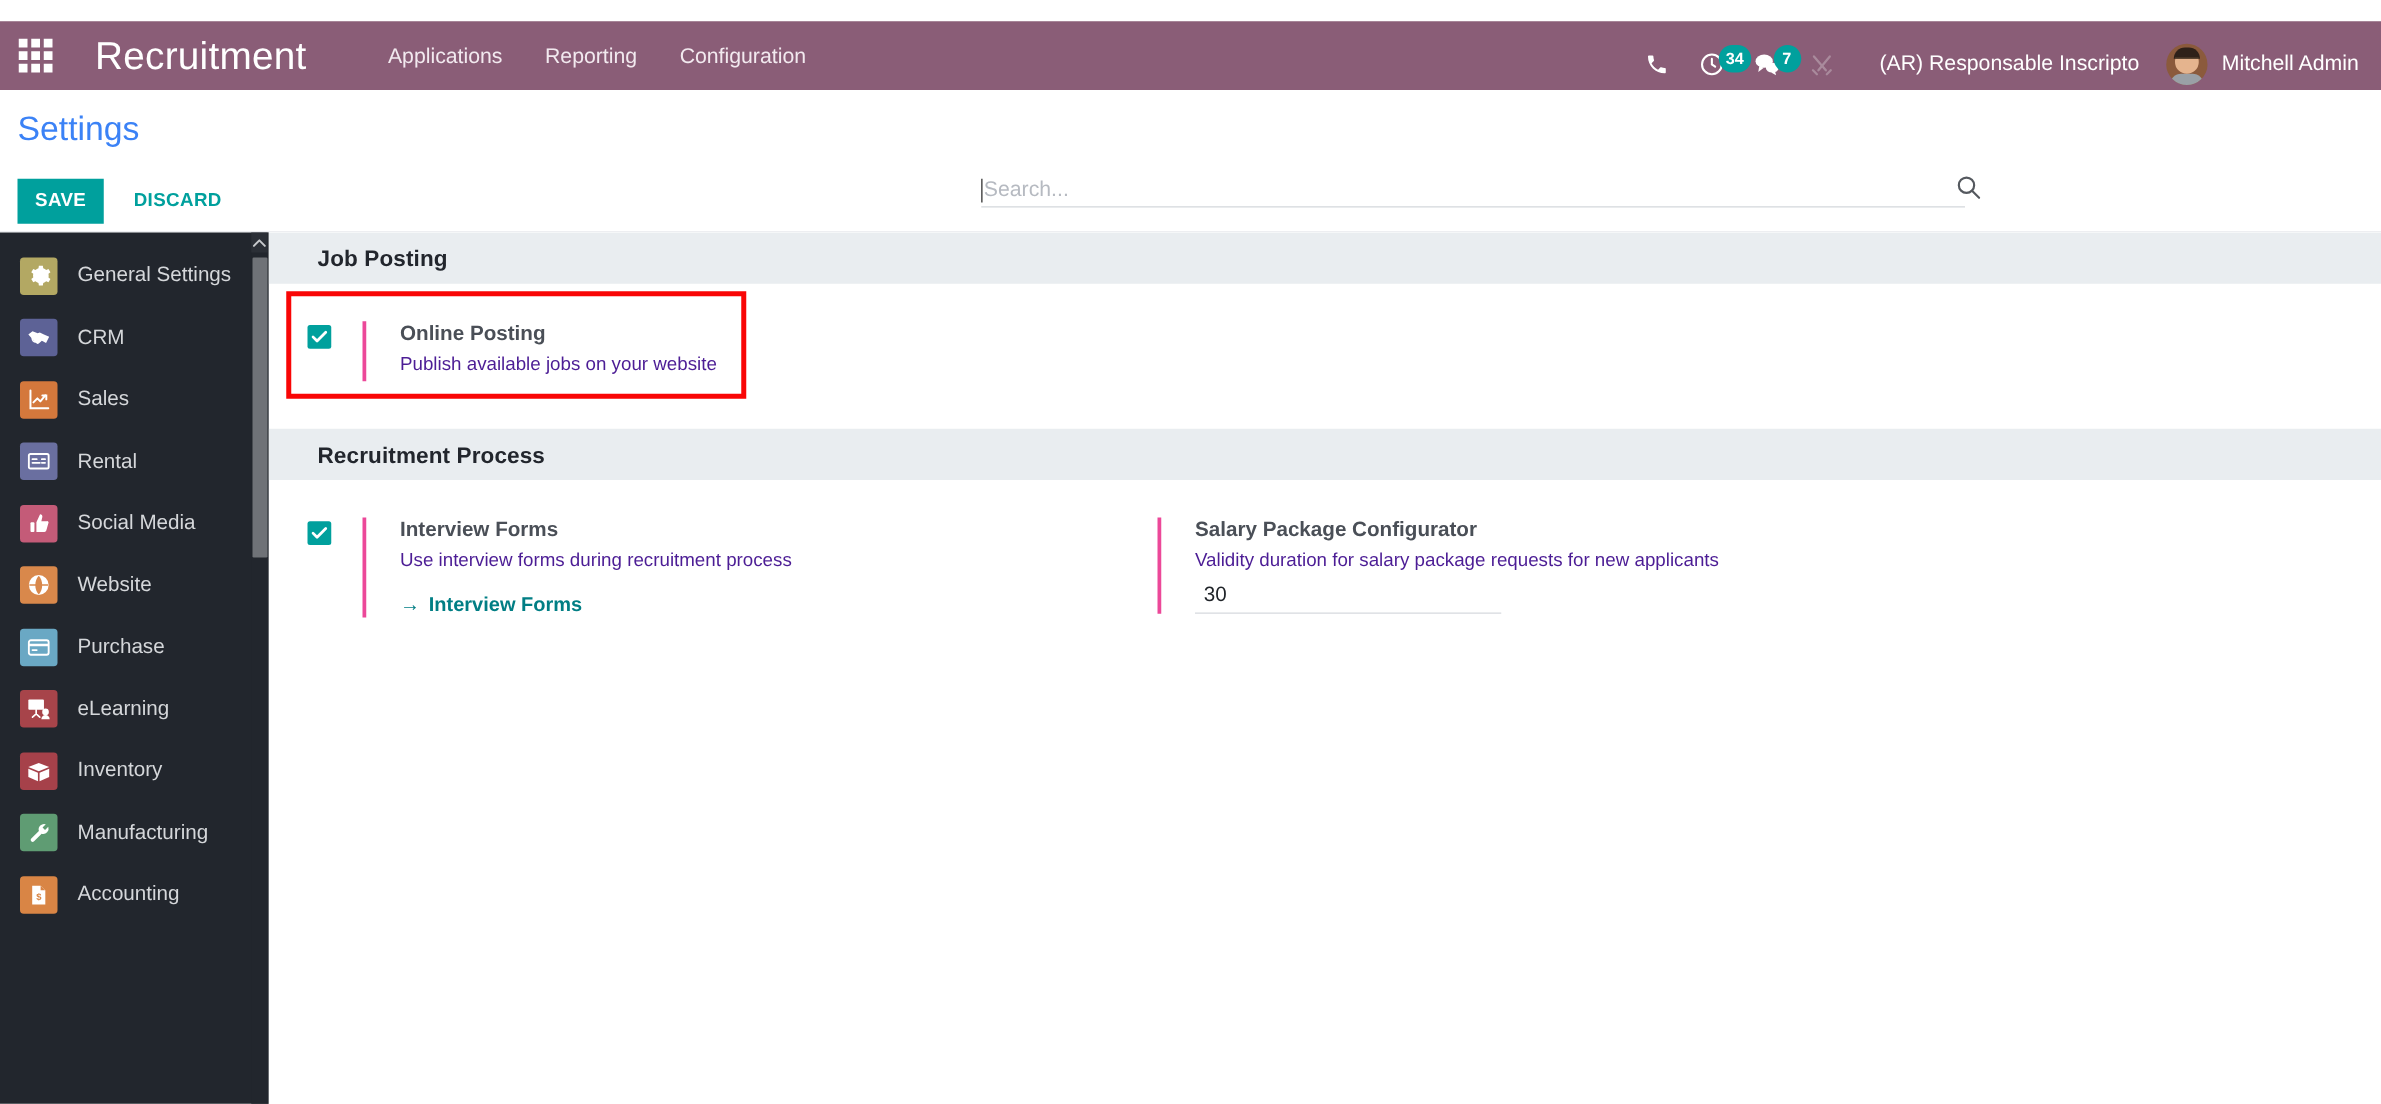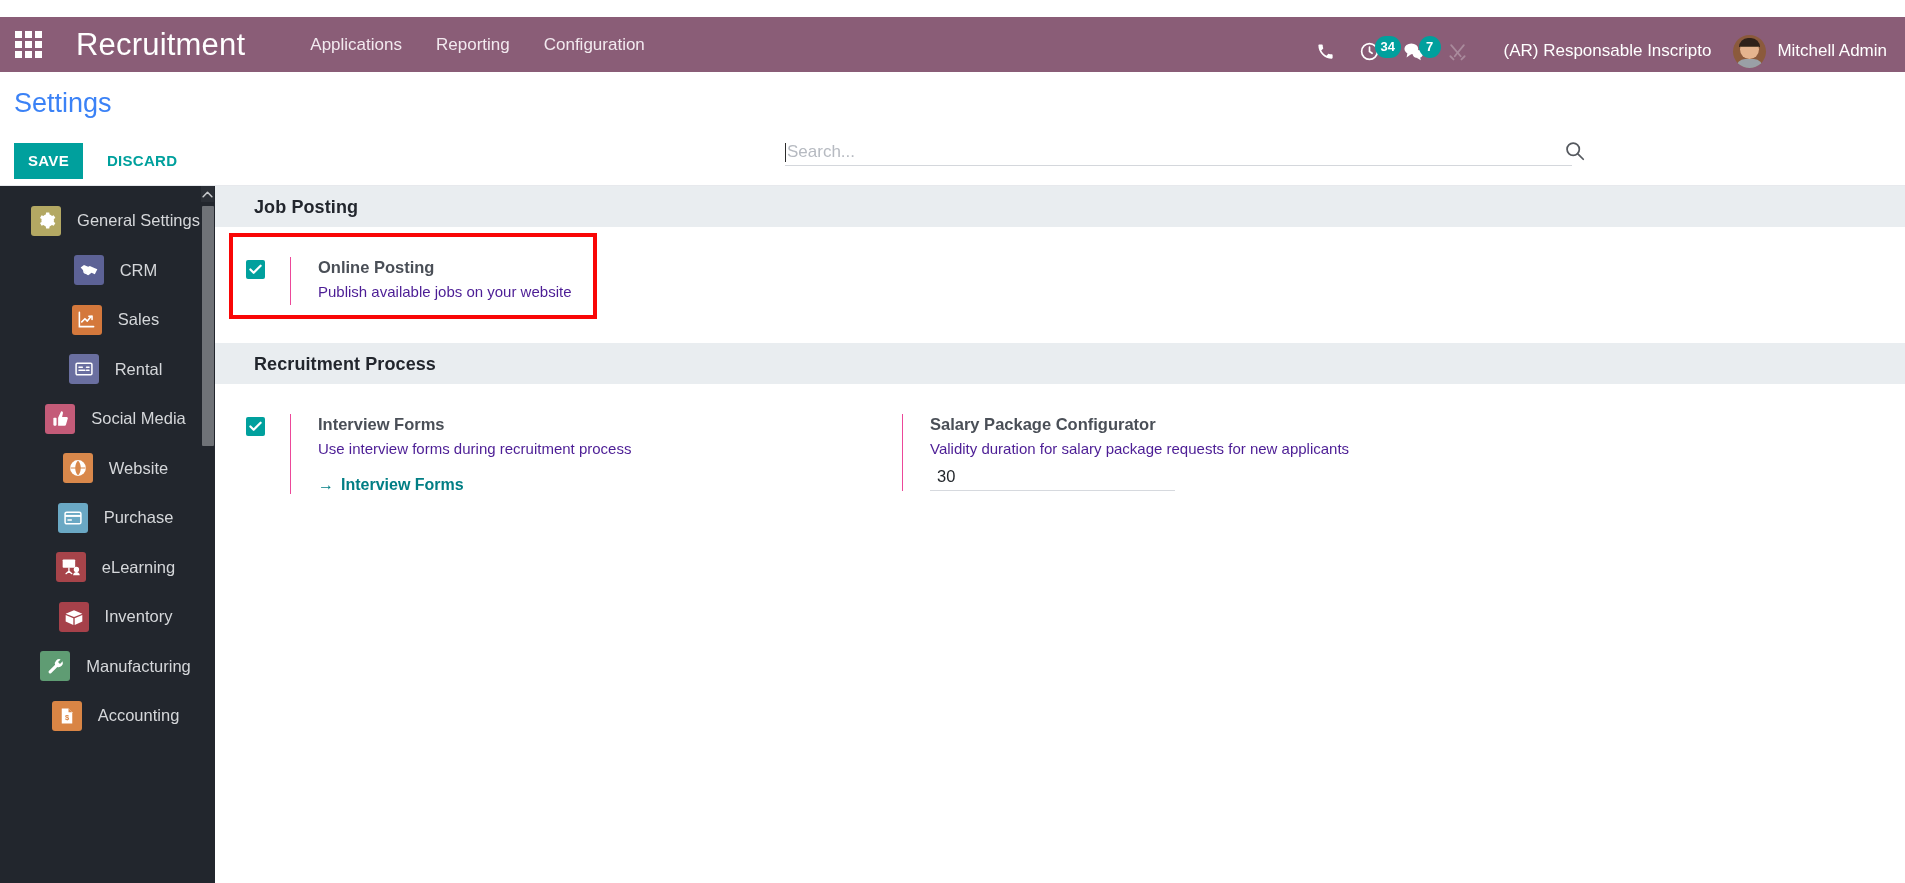--- a/index.html
+++ b/index.html
@@ -221,21 +221,20 @@
     overflow: hidden;
     flex: none;
   }
   .sidebar-inner { padding-top: 10px; }
   .side-item {
     display: flex;
     align-items: center;
     height: 49.5px;
     padding-left: 16px;
     cursor: pointer;
-    justify-content: center;
   }
   .side-icon {
     width: 30px; height: 30px;
     border-radius: 3px;
     flex: none;
     display: flex; align-items: center; justify-content: center;
     position: relative;
     overflow: hidden;
   }
   .side-icon svg { display: block; }
@@ -302,21 +301,21 @@
     border-radius: 2px;
     flex: none;
     margin-top: 3px;
     display: flex; align-items: center; justify-content: center;
     cursor: pointer;
   }
   .cb svg { display: block; }
   .setting-text {
     margin-left: 25px;
     padding-left: 27px;
-    border-left: 1px solid #ec4899;
+    border-left: 3px solid #ec4899;
     min-height: 48px;
   }
   .setting-label {
     font-size: 16.5px;
     font-weight: bold;
     color: #4a4f57;
     line-height: 1.25;
   }
   .setting-help {
     font-size: 15px;
@@ -614,21 +613,21 @@
               <a class="setting-link">
                 <span class="arrow">→</span>
                 <span>Interview Forms</span>
               </a>
             </div>
           </div>
         </div>
 
         <div class="setting-col" style="width:640px">
           <div class="setting" style="padding-left:0">
-            <div class="setting-text" style="margin-left:17px">
+            <div class="setting-text" style="margin-left:41px">
               <div class="setting-label">Salary Package Configurator</div>
               <div class="setting-help">Validity duration for salary package requests for new applicants</div>
               <input class="num-input" type="text" value="30" style="">
             </div>
           </div>
         </div>
 
       </div>
     </div>
 

